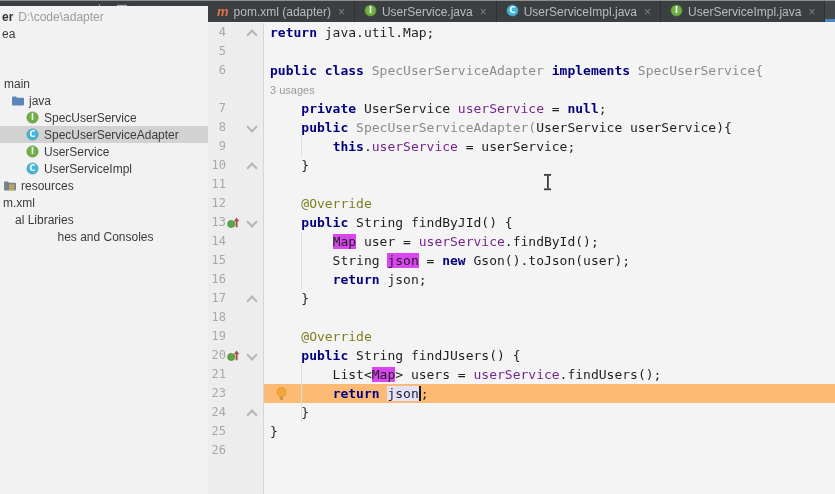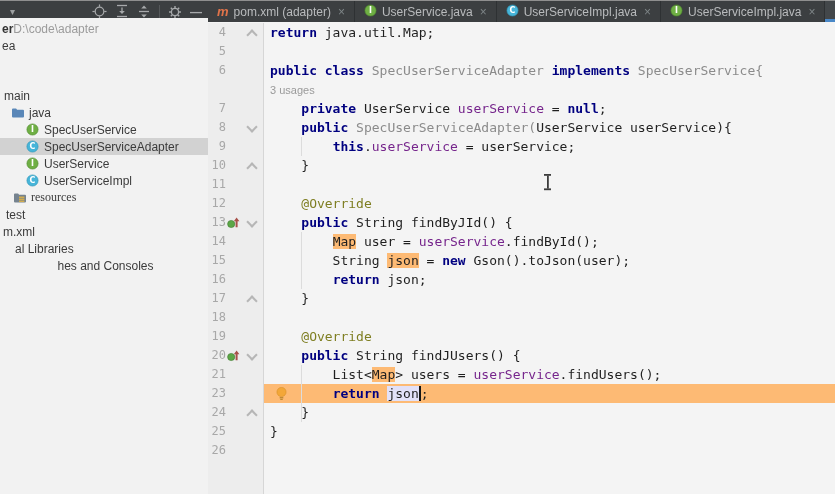--- a/index.html
+++ b/index.html
@@ -31,28 +31,28 @@
     position:relative;white-space:nowrap;cursor:default;
   }
   .tab.active{color:#e4e6e8;background:#43474a;}
   .tab.active::after{
     content:"";position:absolute;left:0;right:0;bottom:0;height:3px;background:#4a88c7;
   }
   .tab .close{color:#7e8587;font-size:12px;margin-left:2px;}
   .mavenm{color:#e0734a;font-weight:bold;font-style:italic;font-size:13px;line-height:12px;}
   
   .project{
-    position:absolute;top:18px;left:0;width:208px;bottom:0;
+    position:absolute;top:6px;left:0;width:208px;bottom:0;
     background:#f2f2f2;font-size:12px;color:#3b3b3b;overflow:hidden;
     padding-top:2px;box-sizing:border-box;
   }
   .trow{height:17px;display:flex;align-items:center;white-space:nowrap;box-sizing:border-box;}
   .trow.selected{background:#d2d2d2;}
   .trow .ticon{flex:none;margin-right:5px;display:flex;align-items:center;}
-  .tpath{color:#9b9b9b;}
+  .tpath{color:#9b9b9b;margin-left:5px;}
   .tstrong{font-weight:bold;color:#333;}
   
   .editor{
     position:absolute;top:22px;left:208px;right:0;bottom:0;
     background:#f4f4f4;font-family:"DejaVu Sans Mono","Liberation Mono",monospace;
     font-size:13px;display:flex;flex-direction:column;padding-top:1px;box-sizing:border-box;
     overflow:hidden;
   }
   .line{display:flex;height:19px;line-height:19px;flex:none;position:relative;}
   .line.filler{flex:1;height:auto;}
@@ -68,21 +68,21 @@
         border-right:2px solid #b6b6b6;border-bottom:2px solid #b6b6b6;}
   .chev.down{transform:rotate(45deg);top:5px;}
   .chev.up{transform:rotate(-135deg);top:8px;}
   .code{flex:1;padding-left:6px;white-space:pre;color:#1f1f1f;position:relative;}
   .caretline .code{background:#fdba74;}
   .kw{color:#000080;font-weight:bold;}
   .pl{color:#1f1f1f;}
   .cls{color:#8b8b8b;}
   .fld{color:#76258c;}
   .ann{color:#7e7e21;}
-  .hl-tan{background:#fdba74;}
+  .hl-tan{background:#d946ef;}
   .hl-pink{background:#f2dff0;}
   .hl-lav{background:#e2e1f8;}
   .hint{font-family:"Liberation Sans","DejaVu Sans",sans-serif;font-size:11px;color:#9a9a9a;}
   .caret-bar{display:inline-block;width:0;border-left:2px solid #151515;height:15px;vertical-align:-3px;}
   .bulb{position:absolute;left:12px;top:3px;}
   .iguide{position:absolute;width:1px;background:#dcdcdc;left:93px;}
   
   .mcursor{position:absolute;left:543px;top:174px;}
 </style>
 </head>
@@ -215,33 +215,30 @@
     </div>
     <div class="trow" style="padding-left: 26px;">
       <span class="ticon">
         <svg width="13" height="13" viewBox="0 0 13 13">
           <circle cx="6.5" cy="6.5" r="5.6" fill="#47b5d9" stroke="#2f93b5" stroke-width="0.6"></circle>
           <text x="6.5" y="9.3" text-anchor="middle" font-size="8" font-weight="bold" fill="#ffffff" font-family="DejaVu Sans">C</text>
         </svg>
       </span>
       <span>UserServiceImpl</span>
     </div>
-    <div class="trow" style="padding-left: 13px; font-family: Liberation Serif, serif;">
+    <div class="trow" style="padding-left: 3px;">
       <span class="ticon">
         <svg width="13" height="11" viewBox="0 0 13 11">
           <path d="M1 2.6q0-1 1-1h3.1l1 1.2h5.9q1 0 1 1v5.6q0 1-1 1H2q-1 0-1-1z" fill="#76838f"></path>
           <rect x="6" y="4.6" width="5.4" height="1.2" fill="#e9b63e"></rect>
           <rect x="6" y="6.6" width="5.4" height="1.2" fill="#e9b63e"></rect>
           <rect x="6" y="8.6" width="5.4" height="1.2" fill="#e9b63e"></rect>
         </svg>
       </span>
       <span>resources</span>
-    </div>
-    <div class="trow" style="padding-left: 6px;">
-      <span>test</span>
     </div>
     <div class="trow" style="padding-left: 3px;">
       <span>m.xml</span>
     </div>
     <div class="trow" style="padding-left: 15px;">
       <span>al Libraries</span>
     </div>
     <div class="trow" style="padding-left: 3px; justify-content: center;">
       <span>hes and Consoles</span>
     </div>

